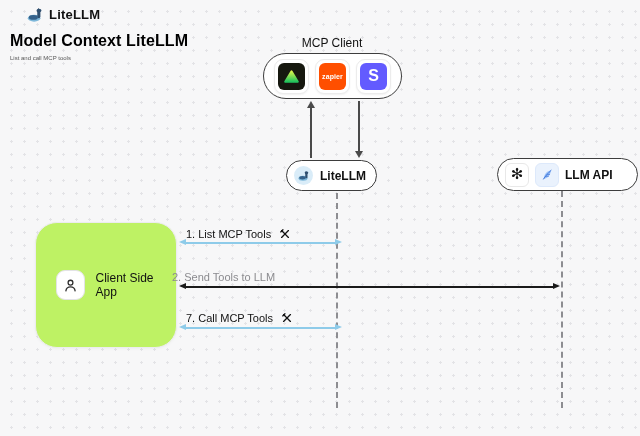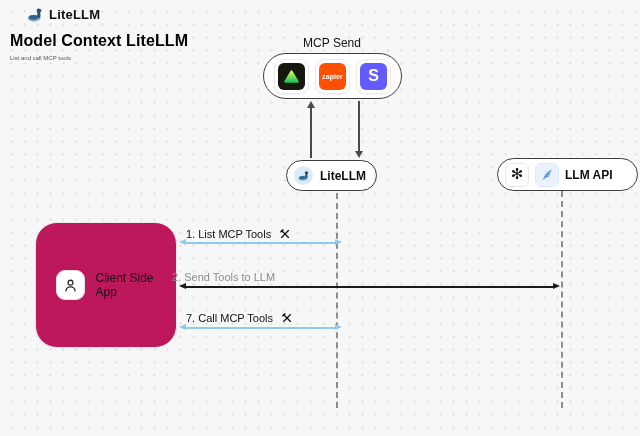--- a/index.html
+++ b/index.html
@@ -48,21 +48,21 @@
 
   .llmapi-box { left: 497px; top: 158px; width: 141px; height: 33px; border-radius: 17px; gap: 6px; padding-left: 7px; }
   .mini-card { width: 24px; height: 24px; border-radius: 6px; display: flex; align-items: center; justify-content: center; }
   .openai-card { background: #fff; border: 1px solid #e8e8e8; }
   .openai-glyph { font-family: "DejaVu Sans", sans-serif; font-size: 15px; line-height: 1; color: #111; font-weight: 700; }
   .feather-card { background: #eaf2fd; border: 1px solid #dde9fb; }
 
   
   .client-box {
     left: 35px; top: 222px; width: 142px; height: 126px;
-    background: #be185d; border: 1px solid #ececef; border-radius: 22px;
+    background: #bef264; border: 1px solid #ececef; border-radius: 22px;
     box-shadow: 0 1px 3px rgba(0,0,0,.04);
     display: flex; align-items: center; padding-left: 20px; gap: 10px;
   }
   .person-card {
     width: 30px; height: 30px; border-radius: 9px;
     background: #fff; border: 1px solid #e3e3e6;
     display: flex; align-items: center; justify-content: center;
   }
   .client-label { font-size: 12px; font-weight: 500; color: #111; }
 
@@ -122,21 +122,21 @@
       <ellipse cx="17" cy="3.6" rx="3.6" ry="2.4" fill="#2f4f6f"></ellipse>
       <path d="M15 2.6 L16 -0.5 L17.3 2.2 Z" fill="#2f4f6f"></path>
       <ellipse cx="9" cy="13.5" rx="6.5" ry="3.4" fill="#35618a"></ellipse>
     </svg>
   </span>
   <span class="brand-text">LiteLLM</span>
 </div>
 <div class="abs page-title">Model Context LiteLLM</div>
 <div class="abs page-subtitle">List and call MCP tools</div>
 
-<div class="abs mcp-label">MCP Send</div>
+<div class="abs mcp-label">MCP Client</div>
 <div class="abs pill mcp-box">
   <div class="tool-card">
     <div class="tool-inner tool-black">
       <svg width="19" height="19" viewBox="0 0 24 24">
         <defs>
           <linearGradient id="gtri" x1="0" y1="0" x2="0" y2="1">
             <stop offset="0" stop-color="#d9f54b"></stop>
             <stop offset="1" stop-color="#21c45d"></stop>
           </linearGradient>
         </defs>

